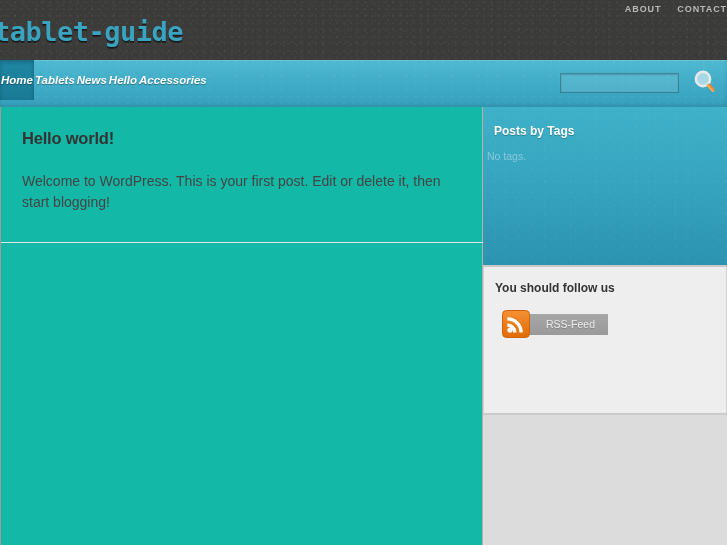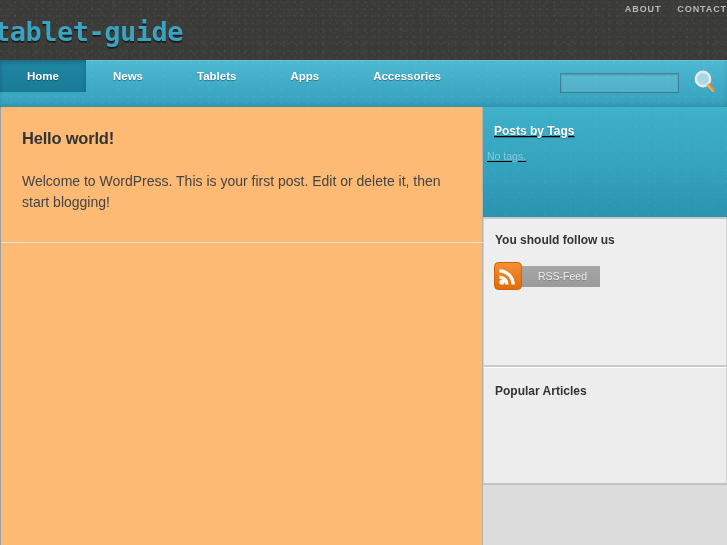--- a/index.html
+++ b/index.html
@@ -66,29 +66,29 @@
     background-image:
       radial-gradient(circle at 20% 25%, rgba(255,255,255,.05) 0 1px, transparent 1px),
       radial-gradient(circle at 70% 65%, rgba(255,255,255,.04) 0 1px, transparent 1px);
     background-size: 9px 7px, 12px 10px;
     pointer-events:none;
   }
 
   #mainnav { position:absolute; left:0; top:0; height:47px; display:flex; }
   #mainnav .nav-item {
     display:flex; align-items:center;
-    height:32px;
-    padding:0 27px;
+    height:40px;
+    padding:0 1px;
     color:#ffffff;
     font-size:11.5px;
     font-weight:bold;
     text-decoration:none;
     text-shadow:0 1px 1px rgba(0,0,0,.35);
     white-space:nowrap;
-    position:relative; z-index:2;
+    position:relative; z-index:2;font-style:italic;
   }
   #mainnav .nav-item.active {
     background:linear-gradient(to bottom,#1f86a3 0%, #1a7b96 100%);
     box-shadow:inset 0 2px 4px rgba(0,0,0,.22);
   }
 
   
   #searchbox {
     position:absolute; right:48px; top:73px;
     width:119px; height:20px;
@@ -113,21 +113,21 @@
   #page {
     position:absolute; left:0; top:107px;
     width:727px; height:438px;
     background:#dcdcdc;
   }
 
   
   #content {
     position:absolute; left:0; top:0;
     width:483px; height:438px;
-    background:#fdba74;
+    background:#14b8a6;
     border-right:1px solid #b5b0ab;
     border-left:1px solid #9e9a95;
   }
   .post { padding:22px 22px 0 21px; }
   .post h2 {
     font-size:16.5px;
     font-weight:bold;
     color:#333333;
     letter-spacing:-0.2px;
     margin-bottom:23px;
@@ -145,26 +145,25 @@
 
   
   #sidebar {
     position:absolute; left:483px; top:0;
     width:244px; height:438px;
   }
 
   .widget { position:relative; }
 
   .widget-tags {
-    height:112px;
+    height:160px;
     background:linear-gradient(to bottom,#3fb1c9 0%, #35a2bd 55%, #2b93af 100%);
     background-color:#38a6c0;
     border-bottom:2px solid #c9c9c9;
     overflow:hidden;
-    text-decoration:underline;
   }
   .widget-tags::after {
     content:"";
     position:absolute; inset:0;
     background-image:
       radial-gradient(circle at 25% 40%, rgba(255,255,255,.045) 0 1px, transparent 1px),
       radial-gradient(circle at 75% 75%, rgba(255,255,255,.04) 0 1px, transparent 1px);
     background-size:10px 8px, 13px 11px;
     pointer-events:none;
   }
@@ -192,21 +191,21 @@
   }
   .widget-follow h3 {
     padding:14px 0 0 11px;
     font-size:12px;
     font-weight:bold;
     color:#333333;
   }
   .follow-row {
     display:flex;
     gap:22px;
-    padding:15px 0 0 10px;
+    padding:15px 0 0 18px;
   }
   .follow-btn {
     position:relative;
     display:flex; align-items:center;
     text-decoration:none;
     cursor:pointer;
   }
   .follow-label {
     height:21px;
     line-height:21px;
@@ -248,23 +247,23 @@
     <a href="#">ABOUT</a>
     <a href="#">CONTACT</a>
   </div>
 
   <div id="logo">tablet-guide</div>
 </div>
 
 <div id="navbar">
   <nav id="mainnav">
     <a class="nav-item active" href="#">Home</a>
+    <a class="nav-item" href="#">Tablets</a>
     <a class="nav-item" href="#">News</a>
-    <a class="nav-item" href="#">Tablets</a>
-    <a class="nav-item" href="#">Apps</a>
+    <a class="nav-item" href="#">Hello</a>
     <a class="nav-item" href="#">Accessories</a>
   </nav>
 </div>
 
 <input id="searchbox" type="text" placeholder="" style="">
 
 <button id="searchbtn">
   <svg width="32" height="30" viewBox="0 0 32 30">
     <g transform="rotate(-42 18 11)">
       <circle cx="18" cy="11" r="7.2" fill="#bfe3ee" stroke="#e9e9e9" stroke-width="2.4"></circle>
@@ -309,18 +308,15 @@
             <path d="M5.4 13.4a9.2 9.2 0 0 1 9.2 9.2h-3.4a5.8 5.8 0 0 0-5.8-5.8z" fill="#ffffff"></path>
             <path d="M5.4 7.2a15.4 15.4 0 0 1 15.4 15.4h-3.4A12 12 0 0 0 5.4 10.6z" fill="#ffffff"></path>
           </svg>
           <span class="follow-label">RSS-Feed</span>
         </a>
 
 
       </div>
     </section>
 
-    <section class="widget widget-popular">
-      <h3>Popular Articles</h3>
-    </section>
 
   </aside>
 </div>
 
 </body></html>

